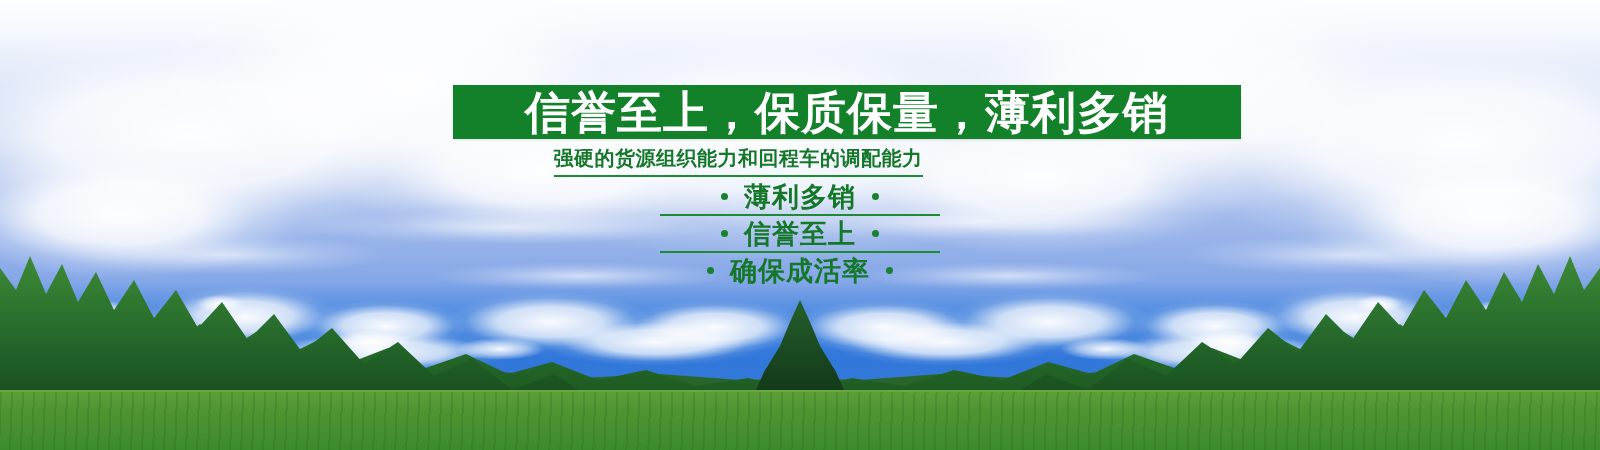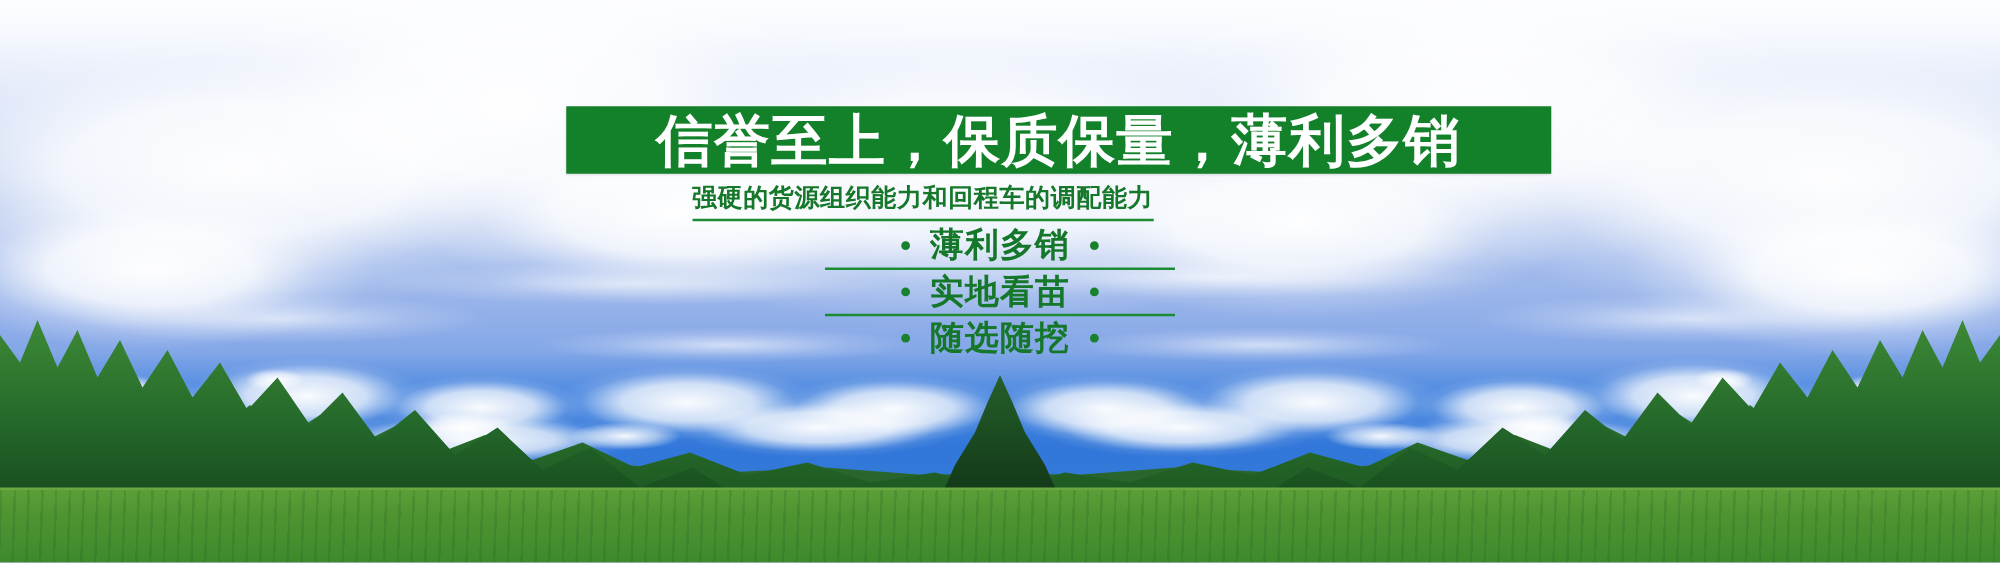--- a/index.html
+++ b/index.html
@@ -385,26 +385,26 @@
 
 
       <div class="feature-row">
         <span class="feature-dot"></span>
         <span class="feature-label">薄利多销</span>
         <span class="feature-dot"></span>
       </div>
 
       <div class="feature-row">
         <span class="feature-dot"></span>
-        <span class="feature-label">实地看苗</span>
+        <span class="feature-label">信誉至上</span>
         <span class="feature-dot"></span>
       </div>
 
       <div class="feature-row">
         <span class="feature-dot"></span>
-        <span class="feature-label">随选随挖</span>
+        <span class="feature-label">确保成活率</span>
         <span class="feature-dot"></span>
       </div>
 
     </div>
   </div>
 
 </div>
 
 </body></html>

